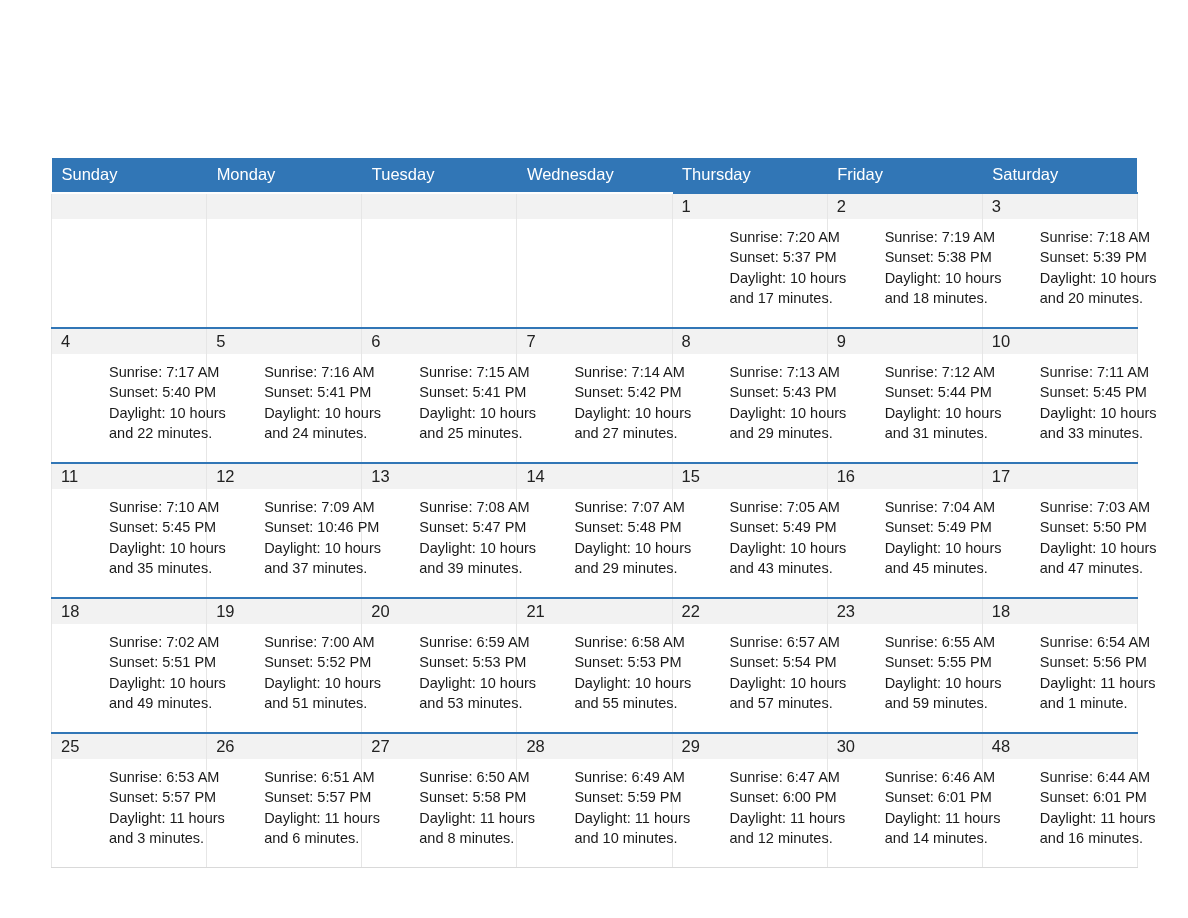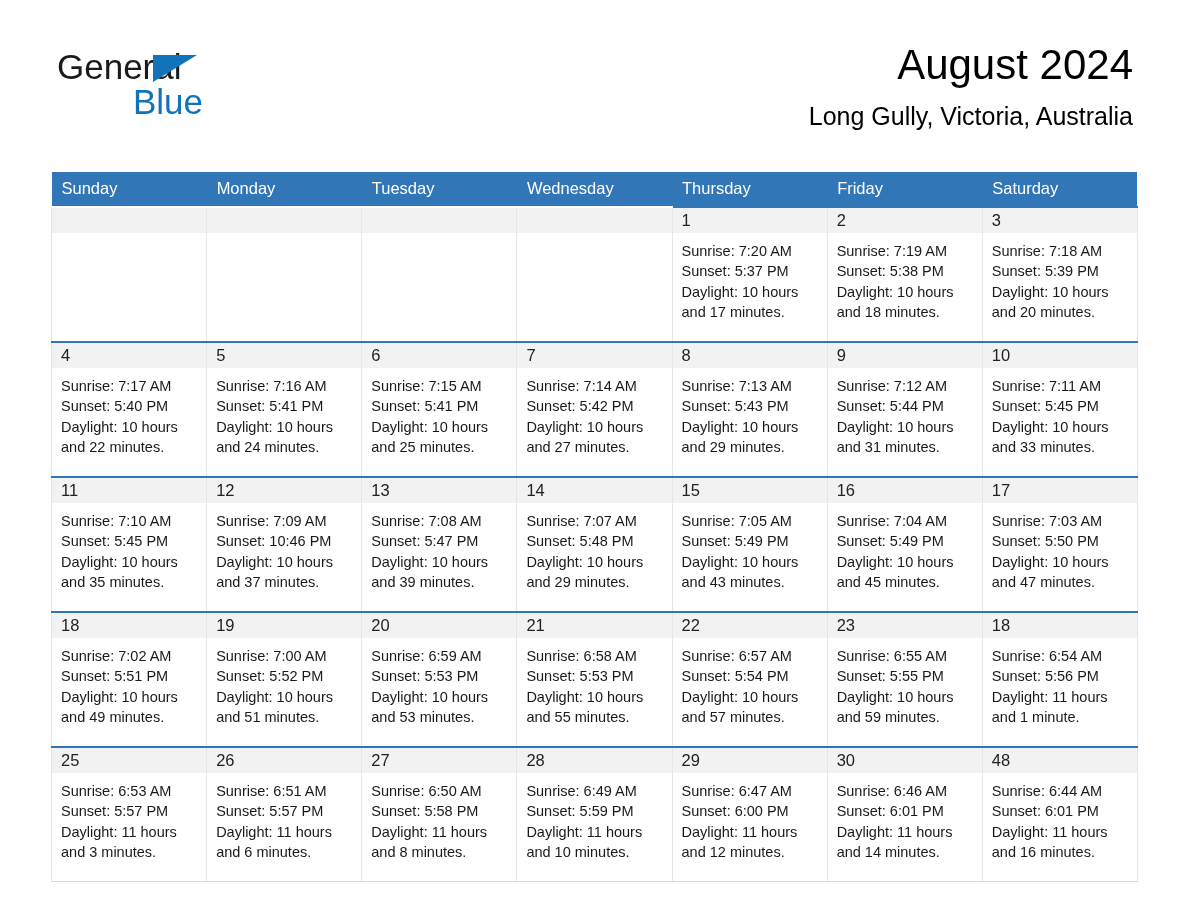--- a/index.html
+++ b/index.html
@@ -87,21 +87,21 @@
     line-height: 30px;
     font-weight: 400;
     color: #000000;
     white-space: nowrap;
   }
 
   
   .calendar {
     position: absolute;
     left: 51px;
-    top: 172px;
+    top: 158px;
     width: 1086px;
   }
 
   table.cal {
     border-collapse: collapse;
     table-layout: fixed;
     width: 1086px;
   }
   table.cal col { width: 155.14px; }
 
@@ -152,49 +152,34 @@
   }
   .daynum {
     font-size: 16.5px;
     line-height: 21px;
     color: #222222;
     font-weight: 400;
   }
 
   .cell-body {
     padding: 8px 6px 0 9px;
+    margin-left: 48px;
   }
   .cell-body .line {
     font-size: 14.5px;
     line-height: 20.4px;
     color: #1a1a1a;
     white-space: nowrap;
   }
 </style>
 </head>
 <body>
 
 <div class="page">
 
-  <div class="header">
-
-    <div class="brand">
-      <div class="brand-line1">
-        <span class="brand-general">General</span>
-        <span class="brand-triangle"></span>
-      </div>
-      <div class="brand-line2">Blue</div>
-    </div>
-
-    <div class="title-block">
-      <div class="month-title">August 2024</div>
-      <div class="location-sub">Long Gully, Victoria, Australia</div>
-    </div>
-
-  </div>
 
   <div class="calendar">
     <table class="cal">
       <colgroup>
         <col>
           <col>
           <col>
           <col>
           <col>
           <col>

